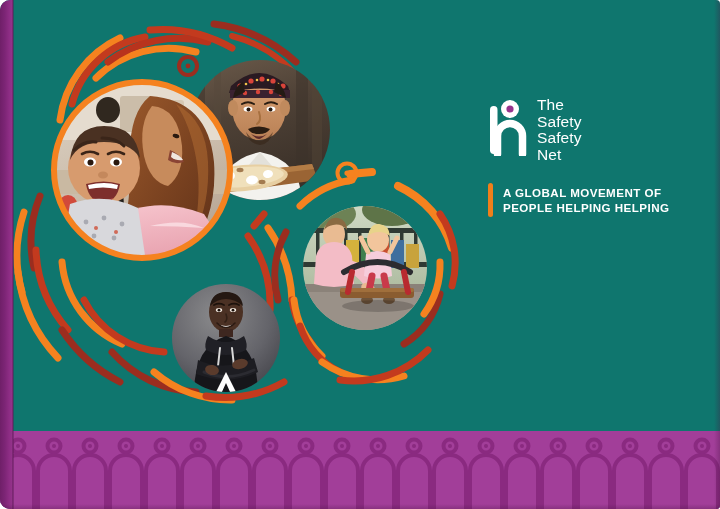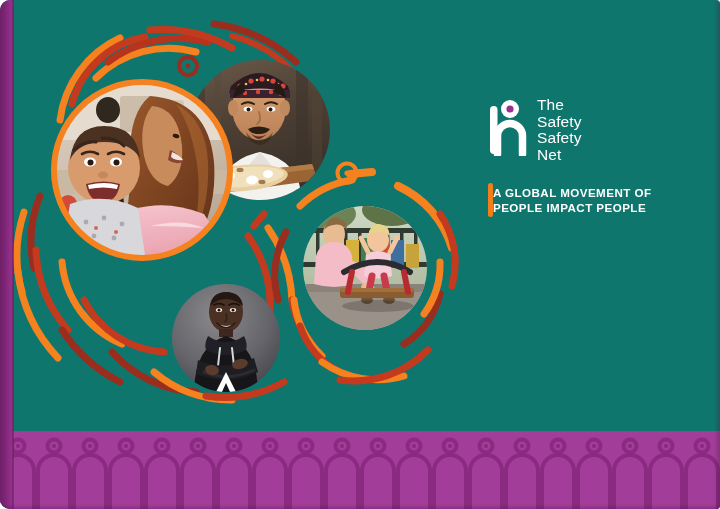--- a/index.html
+++ b/index.html
@@ -105,20 +105,21 @@
     font-size: 37px;
     line-height: 39px;
     letter-spacing: -0.6px;
     margin: 0 0 0 -2px;
   }
   .title div { white-space: nowrap; }
 
   .tagline-wrap {
     display: flex;
     align-items: center;
+    gap: 10px;
     margin-top: 20px;
   }
   .tagline-bar {
     flex: 0 0 auto;
     width: 5px;
     height: 34px;
     background: #F07F1A;
     border-radius: 3px;
   }
   .tagline {
@@ -495,21 +496,21 @@
         <div>Safety</div>
         <div>Net</div>
       </div>
     </div>
 
 
     <div class="tagline-wrap">
       <div class="tagline-bar"></div>
       <div class="tagline">
         <div>A GLOBAL MOVEMENT OF</div>
-        <div>PEOPLE IMPACT PEOPLE</div>
+        <div>PEOPLE HELPING HELPING</div>
       </div>
     </div>
   </div>
 
   <svg class="bottom-band" viewBox="0 0 720 78" preserveAspectRatio="none">
 
     <rect x="0" y="0" width="720" height="78" fill="#A23E99"></rect>
 
     <g id="dots">
         <circle cx="18" cy="15" r="6.5" fill="none" stroke="#8A2A80" stroke-width="4"></circle>

